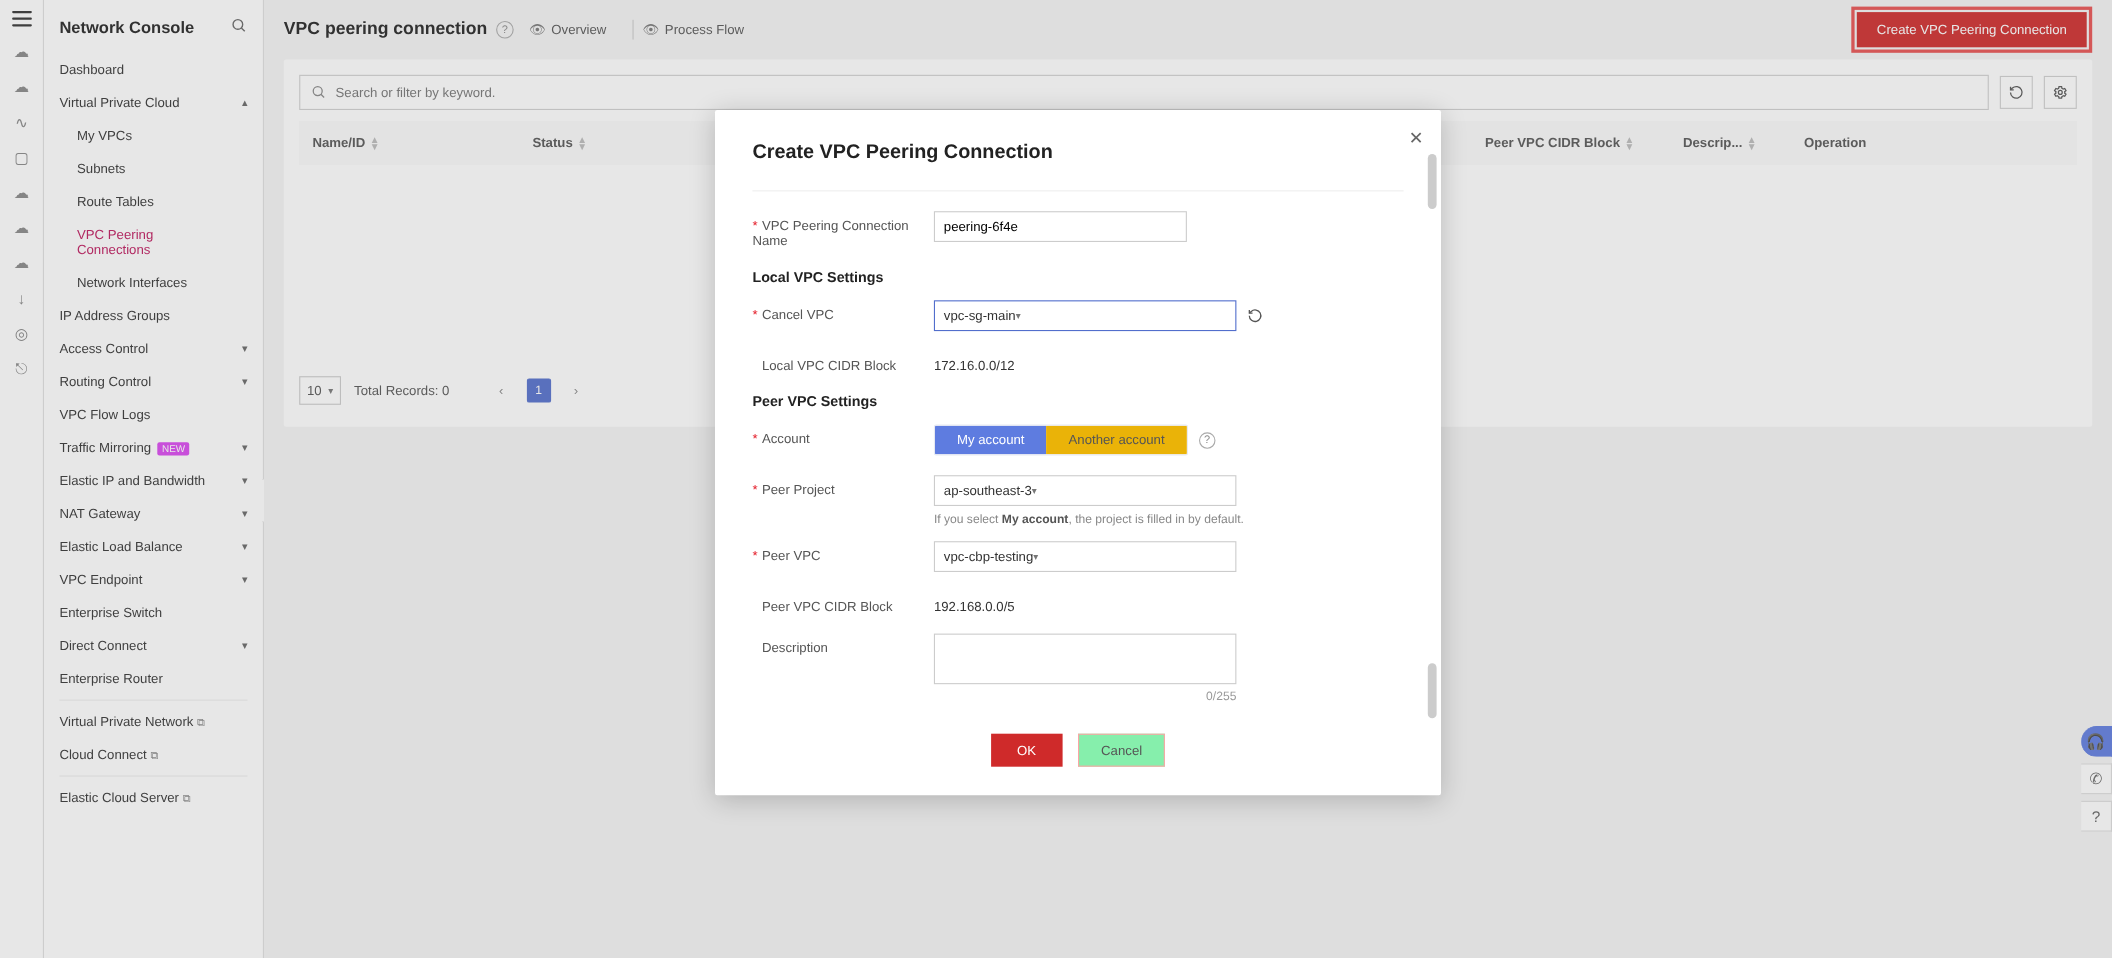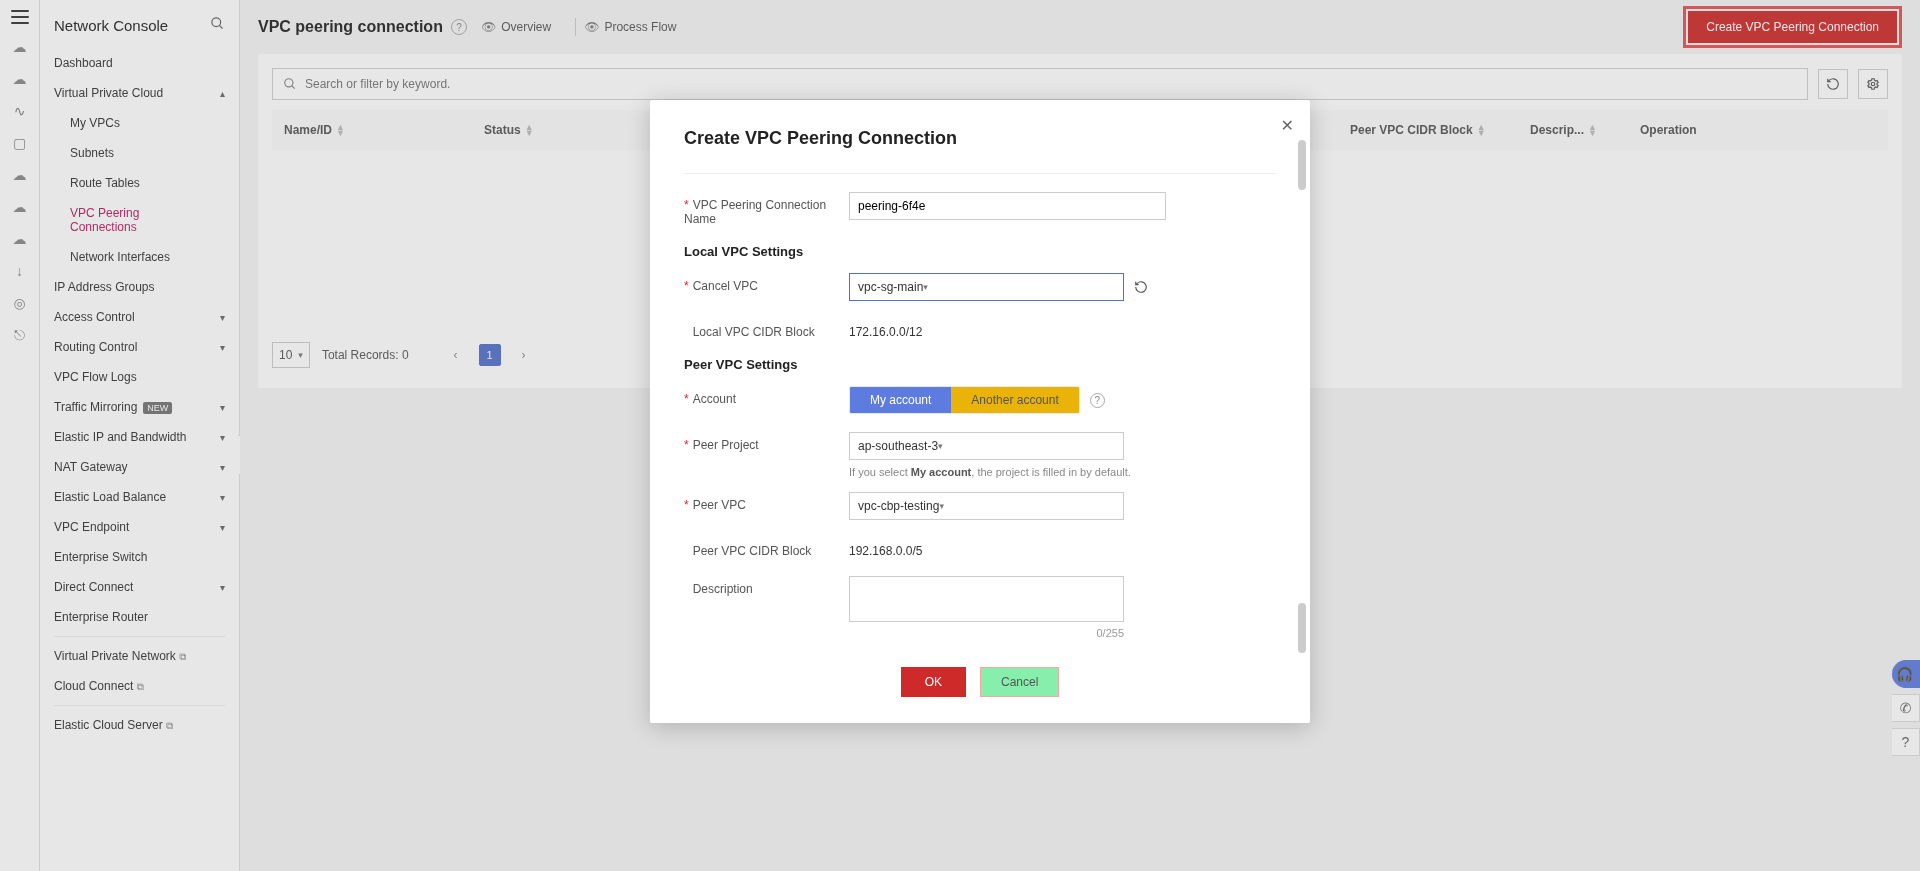--- a/index.html
+++ b/index.html
@@ -28,29 +28,29 @@
 }
 .hamburger { width: 18px; height: 14px; display:flex; flex-direction:column; justify-content:space-between; cursor:pointer;}
 .hamburger span{display:block;height:2px;background:#333;border-radius:1px;}
 .rail-icon{width:18px;height:18px;color:#888;display:flex;align-items:center;justify-content:center;font-size:14px;}
 
 .sidebar{
   position:absolute;left:40px;top:0;width:200px;height:100%;
   background:#fff;border-right:1px solid #e0e0e0;padding-top:10px;
 }
 .sidebar-header{display:flex;align-items:center;justify-content:space-between;padding:6px 14px 14px 14px;}
-.sidebar-title{font-size:15px;font-weight:400;color:#222;}
+.sidebar-title{font-size:15px;font-weight:700;color:#222;}
 .side-search{color:#888;font-size:14px;}
 .nav{display:flex;flex-direction:column;font-size:12px;}
 .nav-item{padding:8px 14px;color:#333;cursor:pointer;display:flex;align-items:center;justify-content:space-between;}
 .nav-sub{padding-left:30px;}
 .nav-item.active{color:#be185d;}
 .nav-item .caret{font-size:10px;color:#666;}
 .nav-sep{height:1px;background:#eee;margin:4px 14px;}
-.badge{background:#737373;color:#fff;font-size:9px;padding:1px 4px;border-radius:2px;margin-left:6px;}
+.badge{background:#d946ef;color:#fff;font-size:9px;padding:1px 4px;border-radius:2px;margin-left:6px;}
 .ext-icon{font-size:10px;color:#888;display:inline-flex;align-items:center;}
 .nav-collapse-tab{
   position:absolute;top:435px;left:238px;width:10px;height:40px;background:#fff;
   border:1px solid #e3e3e3;border-left:none;border-radius:0 4px 4px 0;
 }
 
 .main{
   position:absolute;left:240px;right:0;top:0;bottom:0;background:#f5f5f5;
 }
 .page-header{
@@ -91,21 +91,21 @@
   padding:0;border-radius:2px;
 }
 .modal-close{position:absolute;top:16px;right:16px;font-size:16px;color:#666;cursor:pointer;}
 .modal-body{padding:28px 34px 10px 34px;}
 .modal-title{font-size:18px;font-weight:700;color:#222;margin-bottom:24px;}
 .section-title{font-size:13px;font-weight:700;color:#222;margin:16px 0 14px 0;}
 .form-row{display:flex;align-items:flex-start;margin-bottom:18px;}
 .form-label{width:165px;flex-shrink:0;color:#555;font-size:12px;padding-top:6px;}
 .form-label .req{color:#e41f2b;margin-right:4px;}
 .form-control{flex:1;}
-.text-input{width:317px;height:28px;border:1px solid #ccc;padding:0 8px;font-size:12px;outline:none;}
+.text-input{width:230px;height:28px;border:1px solid #ccc;padding:0 8px;font-size:12px;outline:none;}
 .select{width:275px;height:28px;border:1px solid #ccc;display:flex;align-items:center;justify-content:flex-start;padding:0 8px;font-size:12px;cursor:pointer;color:#333;}
 .select.active{border-color:#526ecc;}
 .select .chev{font-size:9px;color:#777;}
 .refresh-mini{margin-left:10px;color:#555;font-size:14px;cursor:pointer;display:inline-flex;}
 .static-val{padding-top:6px;font-size:12px;color:#333;}
 .segmented{display:inline-flex;border:1px solid #e6e9f2;border-radius:2px;overflow:hidden;}
 .seg-opt{padding:6px 20px;font-size:12px;background:#eab308;color:#555;cursor:pointer;}
 .seg-opt.sel{background:#5e7ce0;color:#fff;}
 .help-mini{margin-left:10px;width:15px;height:15px;border:1px solid #aaa;border-radius:50%;display:inline-flex;align-items:center;justify-content:center;font-size:10px;color:#888;}
 .hint{font-size:11px;color:#888;margin-top:6px;}

